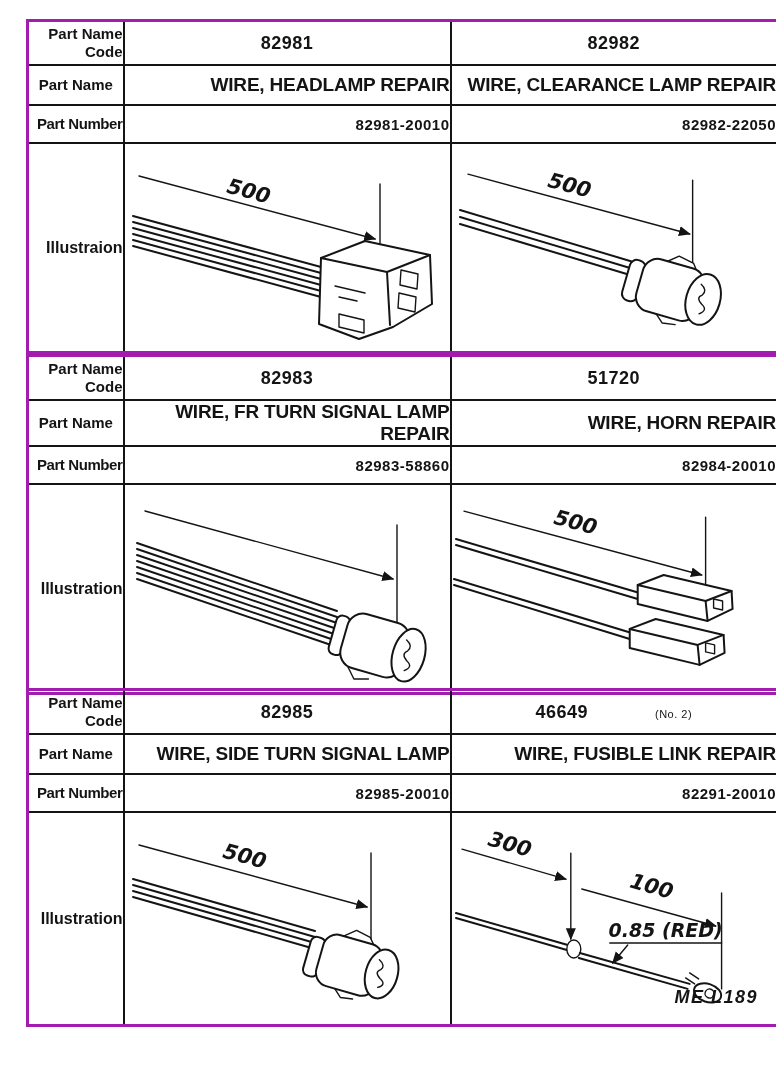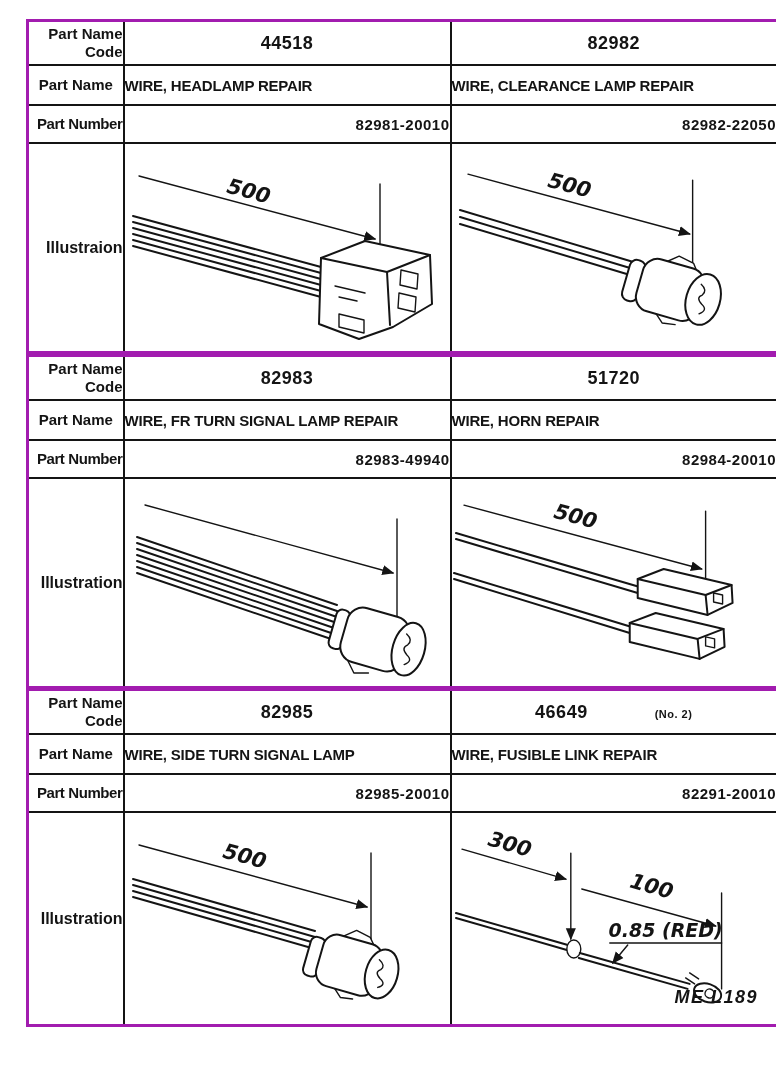--- a/index.html
+++ b/index.html
@@ -21,22 +21,22 @@
   .r-illus td{height:207px;}
   .r-illus-tall td{height:211px;}
 
   .lbl{font-weight:700;font-size:15px;line-height:1.2;}
   .corner{text-align:right;padding:2px 7px 2px 2px;}
   .name-lbl{text-align:center;}
   .num-lbl{text-align:right;font-size:15px;letter-spacing:-0.4px;padding:0 1px;}
   .illus-lbl{text-align:right;padding-left:7px;font-size:16px;}
 
   .code{text-align:center;font-weight:700;font-size:18px;letter-spacing:0.5px;}
-  .sfx{font-size:11px;font-weight:700;margin-left:20px;padding-left:47px;}
-  .pname{text-align:left;font-weight:700;font-size:15px;letter-spacing:-0.2px;}
+  .sfx{font-size:11px;font-weight:400;margin-left:20px;padding-left:47px;}
+  .pname{text-align:right;font-weight:700;font-size:19px;letter-spacing:-0.2px;}
   .pnum{text-align:right;font-weight:700;font-size:15px;letter-spacing:0.5px;}
 
   .illus-cell svg{display:block;width:100%;height:100%;}
   .ln{stroke:#141414;stroke-width:2;fill:none;stroke-linecap:round;stroke-linejoin:round;}
   .thin{stroke-width:1.4;}
   .fillw{fill:#ffffff;}
   .dimtext{font:italic 700 21px "DejaVu Sans", sans-serif;fill:#141414;}
   .dimtext-sm{font:italic 700 19px "DejaVu Sans", sans-serif;fill:#141414;}
 
   .doc-code{
@@ -52,21 +52,21 @@
       <col class="c-lbl">
       <col class="c-part">
       <col class="c-part">
     </colgroup>
   <tbody>
       <tr class="r-code">
     <td class="lbl corner">
       <div>Part Name</div>
       <div>Code</div>
     </td>
-    <td class="code"><span>44518</span></td>
+    <td class="code"><span>82981</span></td>
     <td class="code"><span>82982</span></td>
   </tr>
   <tr class="r-name">
     <td class="lbl name-lbl">Part Name</td>
     <td class="pname">WIRE, HEADLAMP REPAIR</td>
     <td class="pname">WIRE, CLEARANCE LAMP REPAIR</td>
   </tr>
   <tr class="r-num">
     <td class="lbl num-lbl">Part Number</td>
     <td class="pnum">82981-20010</td>
@@ -147,21 +147,21 @@
     <td class="code"><span>82983</span></td>
     <td class="code"><span>51720</span></td>
   </tr>
   <tr class="r-name">
     <td class="lbl name-lbl">Part Name</td>
     <td class="pname">WIRE, FR TURN SIGNAL LAMP REPAIR</td>
     <td class="pname">WIRE, HORN REPAIR</td>
   </tr>
   <tr class="r-num">
     <td class="lbl num-lbl">Part Number</td>
-    <td class="pnum">82983-49940</td>
+    <td class="pnum">82983-58860</td>
     <td class="pnum">82984-20010</td>
   </tr>
   <tr class="r-illus">
     <td class="lbl illus-lbl">Illustration</td>
     <td class="illus-cell">
       <svg viewBox="0 0 325 203">
         <defs>
               <marker id="a3" viewBox="0 0 10 10" refX="8.5" refY="5" markerWidth="9" markerHeight="9" orient="auto">
                 <path d="M0,1 L9.5,5 L0,9 z" fill="#141414"></path>
               </marker>

